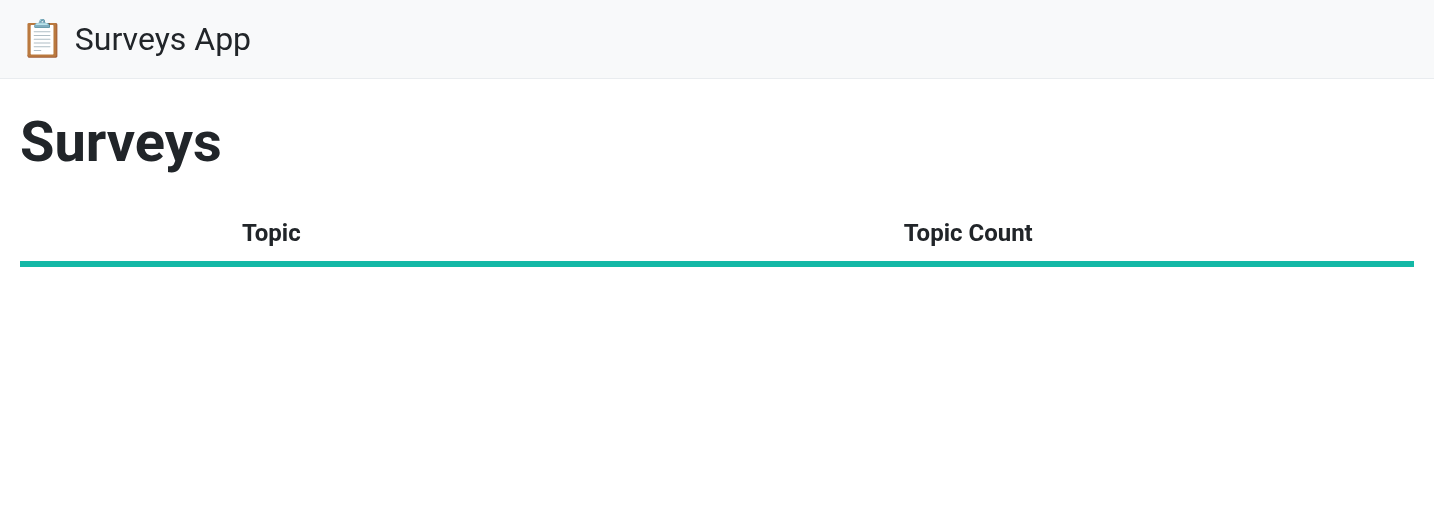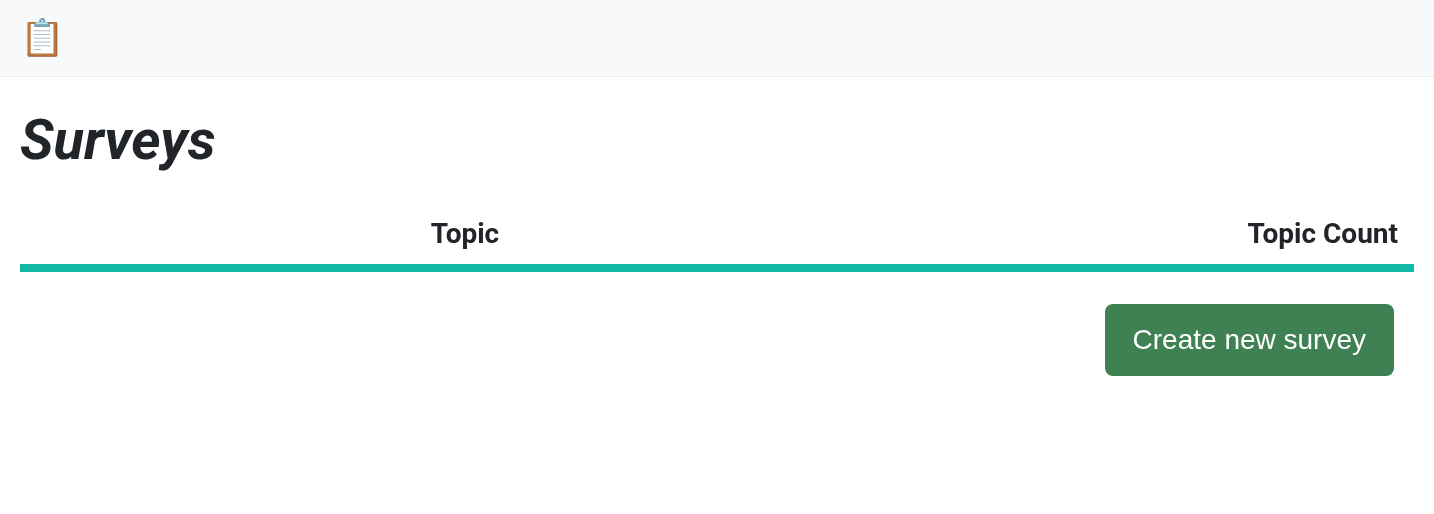--- a/index.html
+++ b/index.html
@@ -35,33 +35,32 @@
       line-height: 1;
     }
     .container {
       padding: 30px 20px 20px 20px;
     }
     .page-title {
       font-size: 56px;
       font-weight: 700;
       color: #212529;
       margin-bottom: 30px;
-      font-style: italic;
     }
     .table {
       width: 100%;
       border-collapse: collapse;
     }
     .table th {
-      text-align: right;
-      font-size: 28px;
+      text-align: center;
+      font-size: 24px;
       font-weight: 700;
       color: #212529;
       padding: 14px 16px;
-      border-bottom: 8px solid #14b8a6;
+      border-bottom: 6px solid #14b8a6;
     }
     .actions {
       display: flex;
       justify-content: flex-end;
       margin-top: 32px;
       padding-right: 20px;
     }
     .btn-create {
       background-color: #3f8152;
       color: #fff;
@@ -72,32 +71,30 @@
       font-weight: 400;
       cursor: pointer;
     }
   </style>
 </head>
 <body>
 
 <nav class="navbar">
   <a class="navbar-brand" href="#">
     <span class="clipboard-icon">📋</span>
+    <span>Surveys App</span>
   </a>
 </nav>
 
 <div class="container">
   <h1 class="page-title">Surveys</h1>
 
   <table class="table">
     <thead>
       <tr>
         <th>Topic</th>
         <th>Topic Count</th>
       </tr>
     </thead>
     <tbody></tbody>
   </table>
 
-  <div class="actions">
-    <button class="btn-create">Create new survey</button>
-  </div>
 </div>
 
 </body></html>

